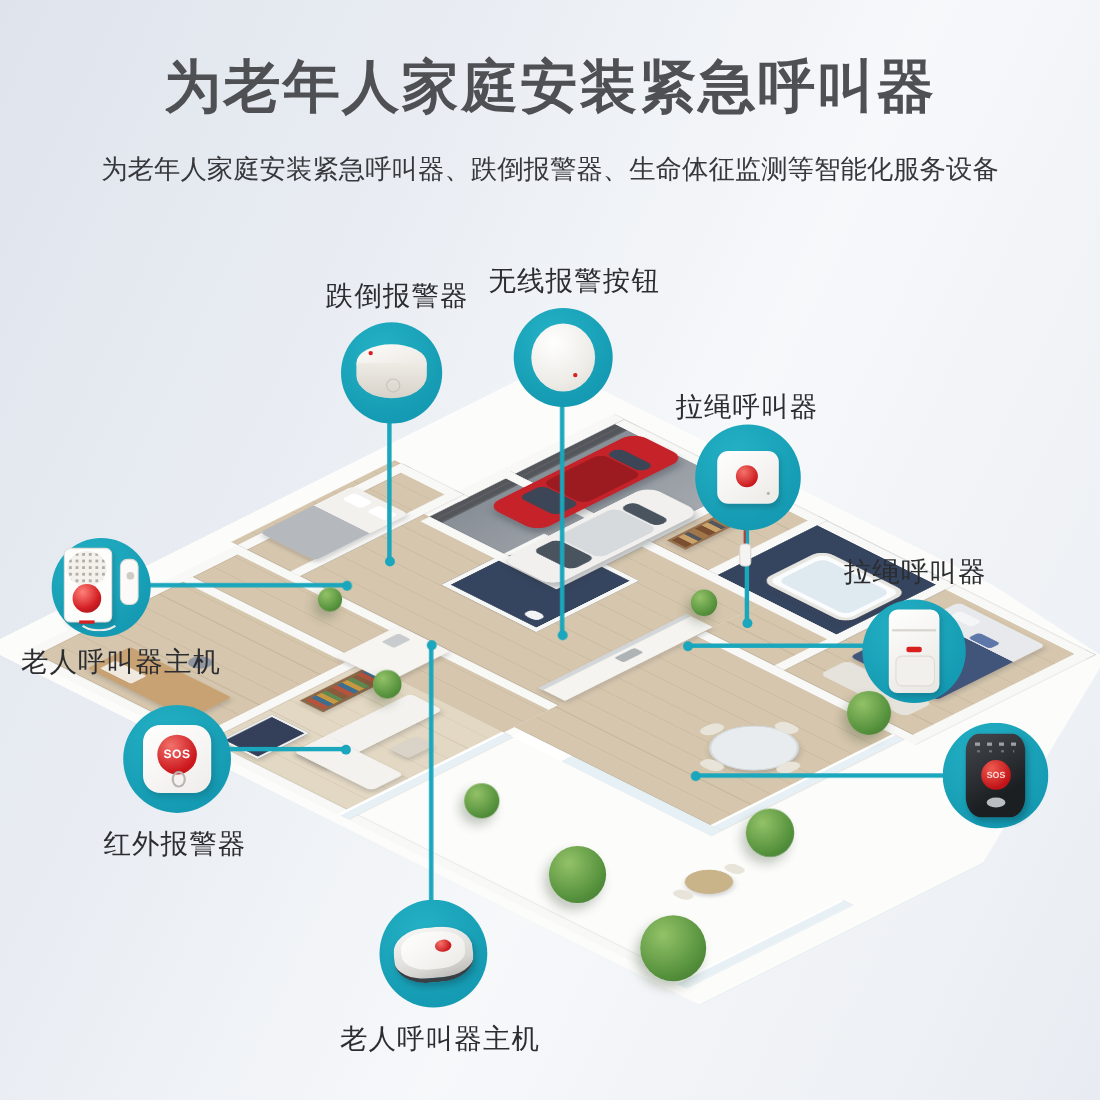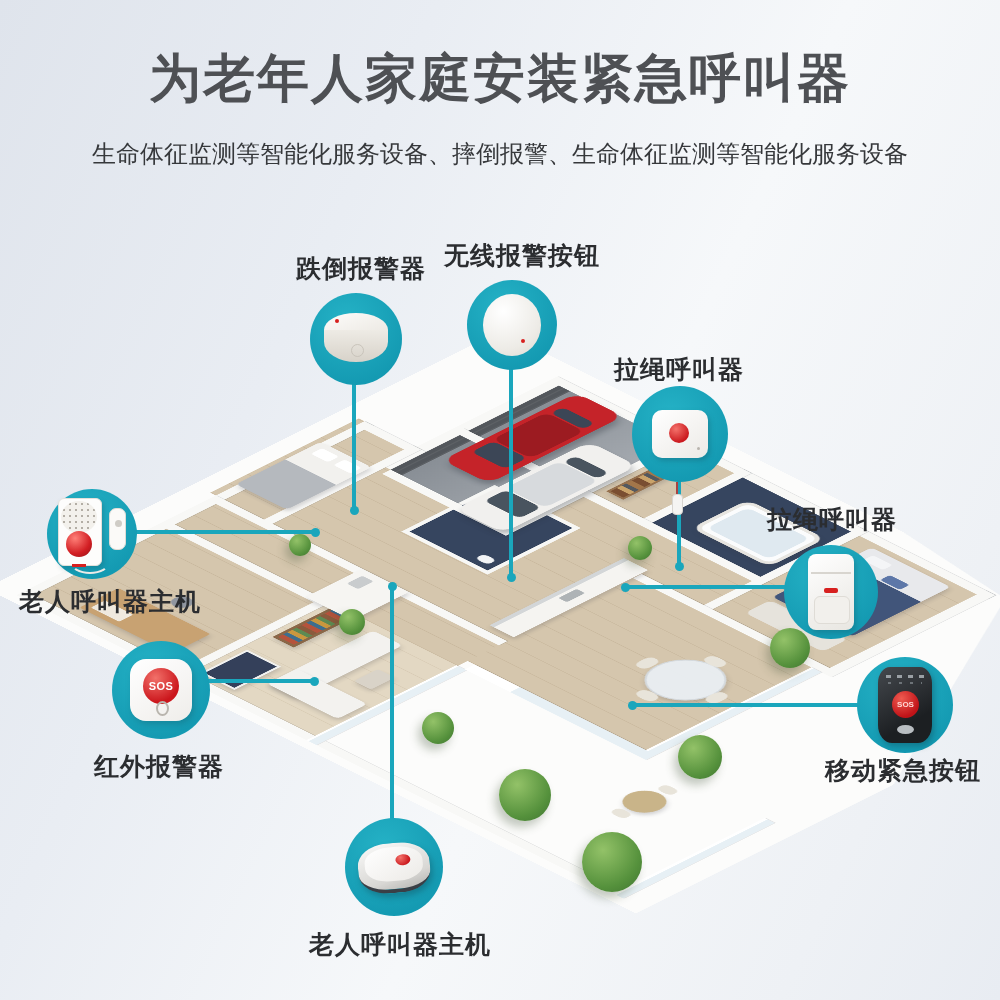--- a/index.html
+++ b/index.html
@@ -87,21 +87,21 @@
   
   .cline{position:absolute;background:#1aa6bc;z-index:3;}
   .cdot{position:absolute;width:9px;height:9px;border-radius:50%;background:#1aa6bc;z-index:3;}
   .bubble{
     position:absolute;border-radius:50%;z-index:4;
     background:radial-gradient(circle at 40% 30%,#25b2c6,#149ab2 75%);
     display:flex;align-items:center;justify-content:center;
   }
   .clabel{
     position:absolute;transform:translateX(-50%);white-space:nowrap;z-index:5;
-    font-size:25px;font-weight:700;color:#2b2d30;letter-spacing:1px;
+    font-size:25px;font-weight:400;color:#2b2d30;letter-spacing:1px;
   }
   
   .dev{position:relative;}
   .dev *{position:absolute;}
   .d-fall{width:64px;height:52px;}
   .d-fall .top{left:0;top:0;width:64px;height:34px;border-radius:50%;background:linear-gradient(160deg,#fdfcfa,#e6e2db);}
   .d-fall .body{left:0;top:17px;width:64px;height:32px;background:linear-gradient(#eeebe5,#d7d2c9);border-radius:0 0 55% 55%/0 0 70% 70%;}
   .d-fall .led{left:11px;top:6px;width:4px;height:4px;border-radius:50%;background:#d7201f;}
   .d-fall .btn{left:27px;top:31px;width:11px;height:11px;border-radius:50%;border:1px solid #c9c4bb;}
   .d-presence{width:58px;height:62px;}
@@ -149,21 +149,21 @@
   .handle{position:absolute;z-index:4;}
   .cord-red{left:676px;top:482px;width:2px;height:14px;background:#a84343;}
   .cord-grip{left:672px;top:494px;width:9px;height:19px;background:#f5f4f2;border:1px solid #d8d5d0;border-radius:4px;}
 </style>
 </head>
 <body>
 
 <div id="stage">
 
   <div class="title">为老年人家庭安装紧急呼叫器</div>
-  <div class="subtitle">生命体征监测等智能化服务设备、摔倒报警、生命体征监测等智能化服务设备</div>
+  <div class="subtitle">为老年人家庭安装紧急呼叫器、跌倒报警器、生命体征监测等智能化服务设备</div>
 
   <div class="scene">
     <div class="plane">
       <div class="base"></div>
 
       <div class="wood" style="left:0;top:20px;width:200px;height:220px"></div>
       <div class="wood" style="left:200px;top:20px;width:70px;height:400px"></div>
       <div class="woodlight" style="left:0;top:240px;width:200px;height:190px"></div>
       <div class="wood" style="left:270px;top:0;width:210px;height:88px"></div>
       <div class="wood" style="left:270px;top:88px;width:270px;height:332px"></div>
@@ -326,16 +326,15 @@
         <div class="btn"></div>
     </div>
   </div>
 
   <div class="clabel" style="left:361px;top:252px">跌倒报警器</div>
   <div class="clabel" style="left:522px;top:239px">无线报警按钮</div>
   <div class="clabel" style="left:679px;top:353px">拉绳呼叫器</div>
   <div class="clabel" style="left:832px;top:503px">拉绳呼叫器</div>
   <div class="clabel" style="left:110px;top:585px">老人呼叫器主机</div>
   <div class="clabel" style="left:159px;top:750px">红外报警器</div>
-  <div class="clabel" style="left:903px;top:754px">移动紧急按钮</div>
   <div class="clabel" style="left:400px;top:928px">老人呼叫器主机</div>
 
 </div>
 
 </body></html>

